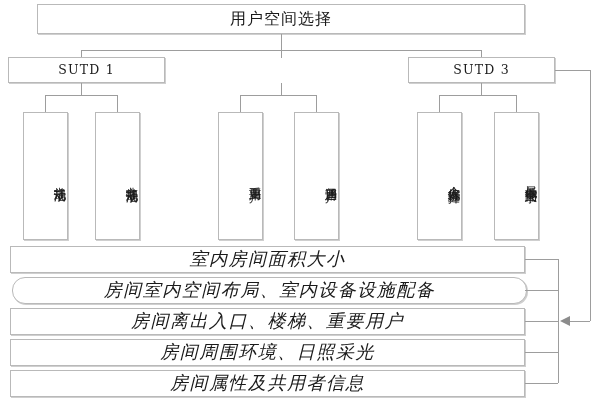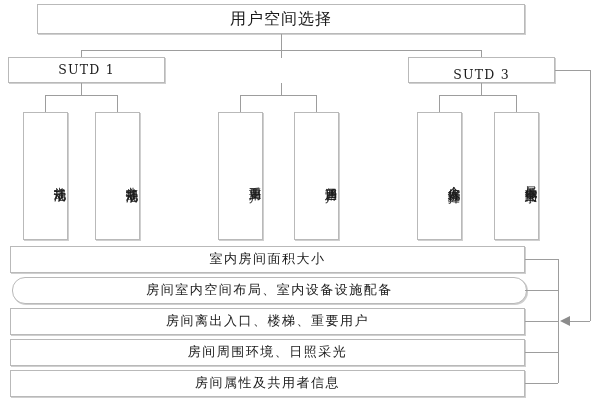--- a/index.html
+++ b/index.html
@@ -46,22 +46,23 @@
   .box.leaf {
     font-size: 12.5px;
     letter-spacing: 1px;
     writing-mode: vertical-rl;
     text-orientation: upright;
     padding-top: 6px;
     align-items: flex-start;
     justify-content: center;
   }
   .box.attr {
-    font-size: 13px;
+    font-size: 18px;
     letter-spacing: 1.5px;
+    font-style: italic;
   }
 
   
   .ln {
     position: absolute;
     background: #9d9d9d;
   }
   .ln.h { height: 1px; }
   .ln.v { width: 1px; }
 
@@ -85,21 +86,21 @@
 
   <div class="ln v" style="left:281px; top:34px; height:16px;"></div>
   <div class="ln h" style="left:81px; top:50px; width:400px;"></div>
   <div class="ln v" style="left:81px; top:50px; height:8px;"></div>
   <div class="ln v" style="left:281px; top:50px; height:8px;"></div>
   <div class="ln v" style="left:481px; top:50px; height:8px;"></div>
 
   <div class="box level1" style="left:8px; top:57px; width:157px; height:26px;">
     <span>SUTD 1</span>
   </div>
-  <div class="box level1" style="left:408px; top:57px; width:147px; height:26px;align-items:flex-end;">
+  <div class="box level1" style="left:408px; top:57px; width:147px; height:26px;">
     <span>SUTD 3</span>
   </div>
 
   <div class="ln v" style="left:81px; top:83px; height:12px;"></div>
   <div class="ln h" style="left:45px; top:95px; width:72px;"></div>
   <div class="ln v" style="left:45px; top:95px; height:17px;"></div>
   <div class="ln v" style="left:117px; top:95px; height:17px;"></div>
 
   <div class="ln v" style="left:281px; top:83px; height:12px;"></div>
   <div class="ln h" style="left:240px; top:95px; width:76px;"></div>

